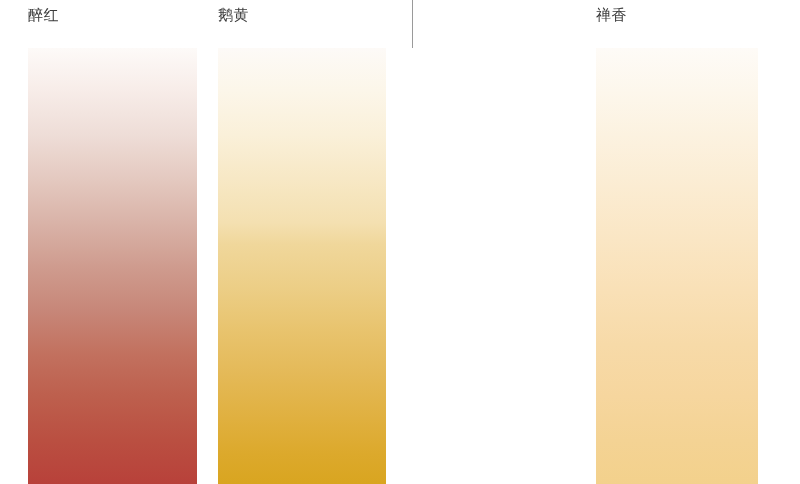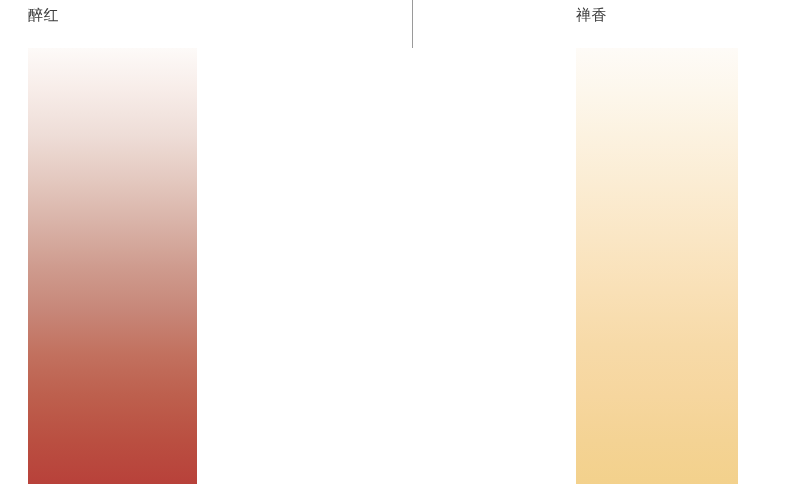--- a/index.html
+++ b/index.html
@@ -60,20 +60,24 @@
 
 <div id="palette-board" style="background: rgb(255, 255, 255);">
 
   <div class="divider-line" style="left: 412px; top: 0px; height: 48px; background: rgb(154, 154, 154);"></div>
 
   <div class="swatch-column" style="left: 28px; width: 169px;">
     <div class="swatch-label" style="color: rgb(58, 58, 58);">醉红</div>
     <div class="swatch-bar" style="width: 169px; background: linear-gradient(rgb(253, 250, 248) 0%, rgb(247, 236, 232) 10%, rgb(238, 221, 215) 20%, rgb(228, 201, 192) 30%, rgb(217, 179, 168) 40%, rgb(207, 156, 143) 50%, rgb(199, 135, 121) 60%, rgb(194, 113, 95) 70%, rgb(189, 95, 77) 80%, rgb(186, 79, 65) 90%, rgb(184, 65, 58) 100%);"></div>
   </div>
 
+  <div class="swatch-column" style="left: 218px; width: 168px;">
+    <div class="swatch-label" style="color: rgb(58, 58, 58);">鹅黄</div>
+    <div class="swatch-bar" style="width: 168px; background: linear-gradient(rgb(253, 250, 247) 0%, rgb(252, 246, 233) 10%, rgb(250, 240, 217) 20%, rgb(247, 232, 197) 30%, rgb(244, 224, 177) 40%, rgb(240, 215, 155) 45%, rgb(236, 206, 134) 55%, rgb(232, 195, 109) 65%, rgb(228, 185, 87) 75%, rgb(224, 176, 63) 85%, rgb(220, 169, 44) 93%, rgb(217, 165, 32) 100%);"></div>
+  </div>
 
 
-  <div class="swatch-column" style="left: 576px; width: 162px;">
+  <div class="swatch-column" style="left: 596px; width: 162px;">
     <div class="swatch-label" style="color: rgb(58, 58, 58);">禅香</div>
     <div class="swatch-bar" style="width: 162px; background: linear-gradient(rgb(254, 251, 247) 0%, rgb(253, 247, 236) 10%, rgb(252, 242, 224) 20%, rgb(251, 236, 210) 32%, rgb(250, 230, 196) 44%, rgb(249, 224, 182) 56%, rgb(247, 218, 168) 68%, rgb(246, 214, 158) 80%, rgb(244, 211, 148) 90%, rgb(243, 209, 140) 100%);"></div>
   </div>
 
 </div>
 
 </body></html>

